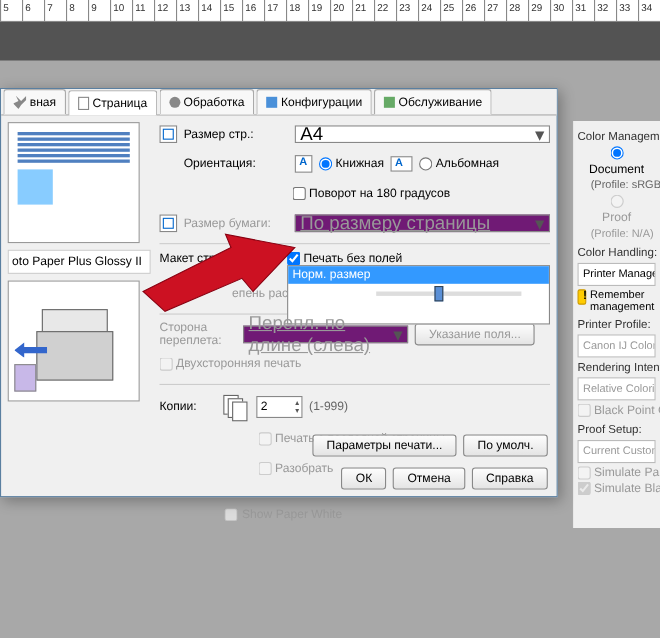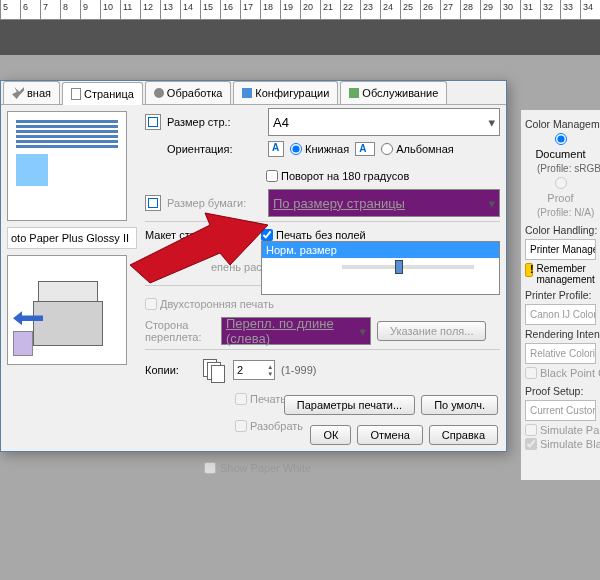--- a/index.html
+++ b/index.html
@@ -56,21 +56,21 @@
 .printer-top { position: absolute; top: 25px; left: 30px; width: 60px; height: 25px; background: #e8e8e8; border: 1px solid #666; }
 .printer-arrow { position: absolute; top: 55px; left: 5px; width: 30px; height: 14px; background: #3366cc; clip-path: polygon(0 50%, 30% 0, 30% 30%, 100% 30%, 100% 70%, 30% 70%, 30% 100%); }
 .printer-page { position: absolute; top: 75px; left: 5px; width: 20px; height: 25px; background: #c8b8e8; border: 1px solid #888; }
 
 .right-col { flex: 1; display: flex; flex-direction: column; gap: 5px; }
 .row { display: flex; align-items: center; gap: 6px; min-height: 22px; }
 .row-lbl { width: 95px; text-align: left; font-size: 11px; }
 .sm-ico { width: 16px; height: 16px; display: inline-block; border: 1px solid #888; background: #fff; position: relative; }
 .sm-ico.A::after { content: "A"; position: absolute; left: 3px; top: 0; font-size: 10px; color: #06c; font-weight: bold; }
 .sm-ico.page-ico::after { content: ""; position: absolute; inset: 2px; border: 1px solid #06c; }
-.dropdown { flex: 1; height: 28px; background: #fff; border: 1px solid #888; display: flex; align-items: center; padding: 0 4px; position: relative; font-size: 13px; }
+.dropdown { flex: 1; height: 16px; background: #fff; border: 1px solid #888; display: flex; align-items: center; padding: 0 4px; position: relative; font-size: 17px; }
 .dropdown::after { content: "▾"; position: absolute; right: 4px; color: #555; }
 .dropdown.disabled { background: #701a75; color: #999; text-decoration: underline; }
 .radio-inline { display: flex; align-items: center; gap: 3px; }
 .cb-inline { display: flex; align-items: flex-start; gap: 3px; }
 input[type="checkbox"], input[type="radio"] { width: 12px; height: 12px; }
 .disabled-text { color: #999; }
 
 .list-box { flex: 1; height: 54px; background: #fff; border: 1px solid #888; position: relative; }
 .list-item { padding: 2px 4px; font-size: 11px; }
 .list-item.sel { background: #3399ff; color: #fff; }
@@ -338,29 +338,29 @@
         <span style="width:60px"></span>
         <span class="disabled-text">епень расширения:</span>
         <span class="slider-ico"></span>
         <div class="slider-track">
             <div class="slider-thumb"></div>
           </div>
         <span class="slider-ico" style="border-style:solid;border-color:#3366cc"></span>
       </div>
       <hr class="sep">
       <div class="row">
+        <span class="row-lbl disabled-text" style="width:70px">Сторона переплета:</span>
+        <div class="dropdown disabled" style="flex:0 0 150px">Перепл. по длине (слева)</div>
+        <button class="btn" disabled="" style="color:#999">Указание поля...</button>
+      </div>
+      <div class="row">
         <label class="cb-inline disabled-text">
             <input type="checkbox" disabled="" style="">
             <span>Двухсторонняя печать</span>
           </label>
-      </div>
-      <div class="row">
-        <span class="row-lbl disabled-text" style="width:70px">Сторона переплета:</span>
-        <div class="dropdown disabled" style="flex:0 0 150px">Перепл. по длине (слева)</div>
-        <button class="btn" disabled="" style="color:#999">Указание поля...</button>
       </div>
       <hr class="sep">
       <div class="copies-row">
         <span class="row-lbl" style="width:50px">Копии:</span>
         <div class="copies-ico">
             <div></div>
             <div></div>
             <div></div>
           </div>
         <div class="spin">2</div>

